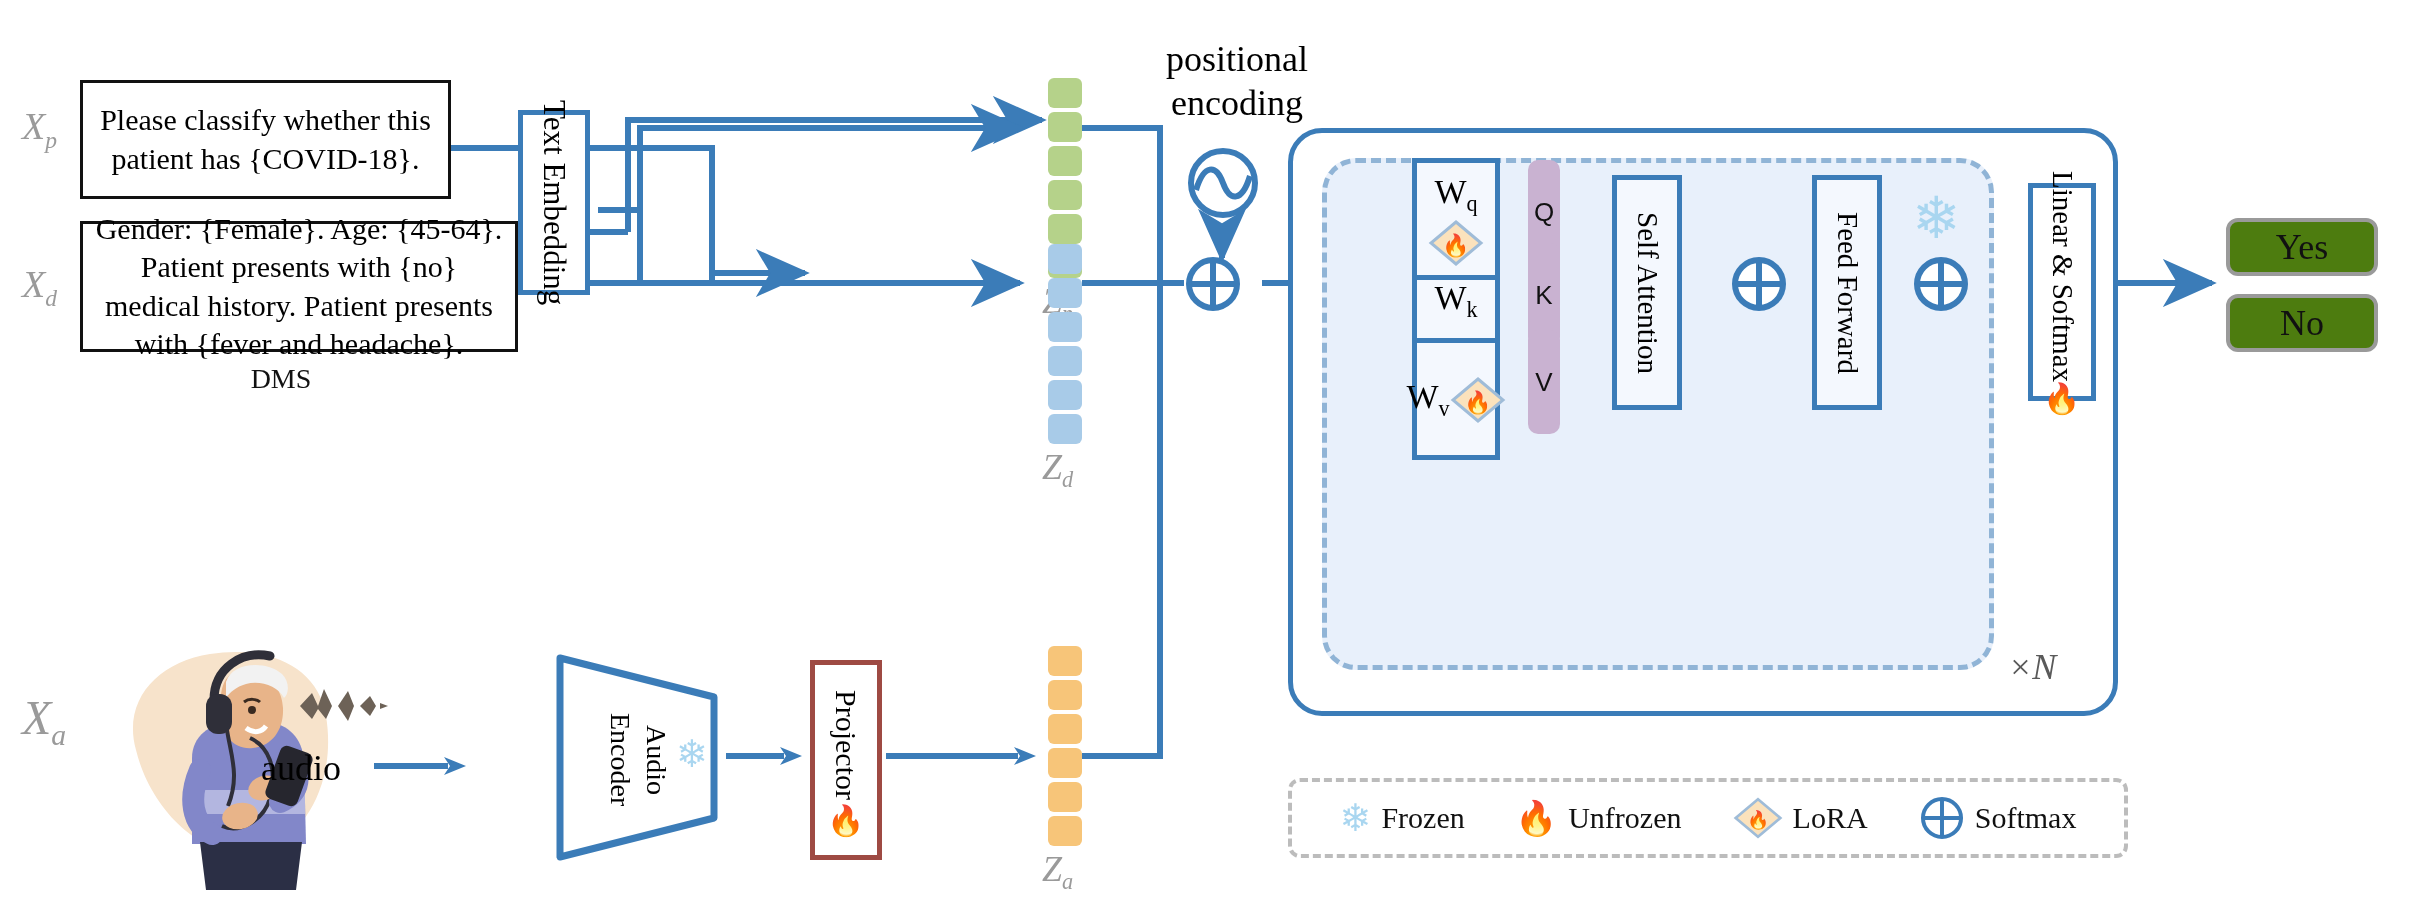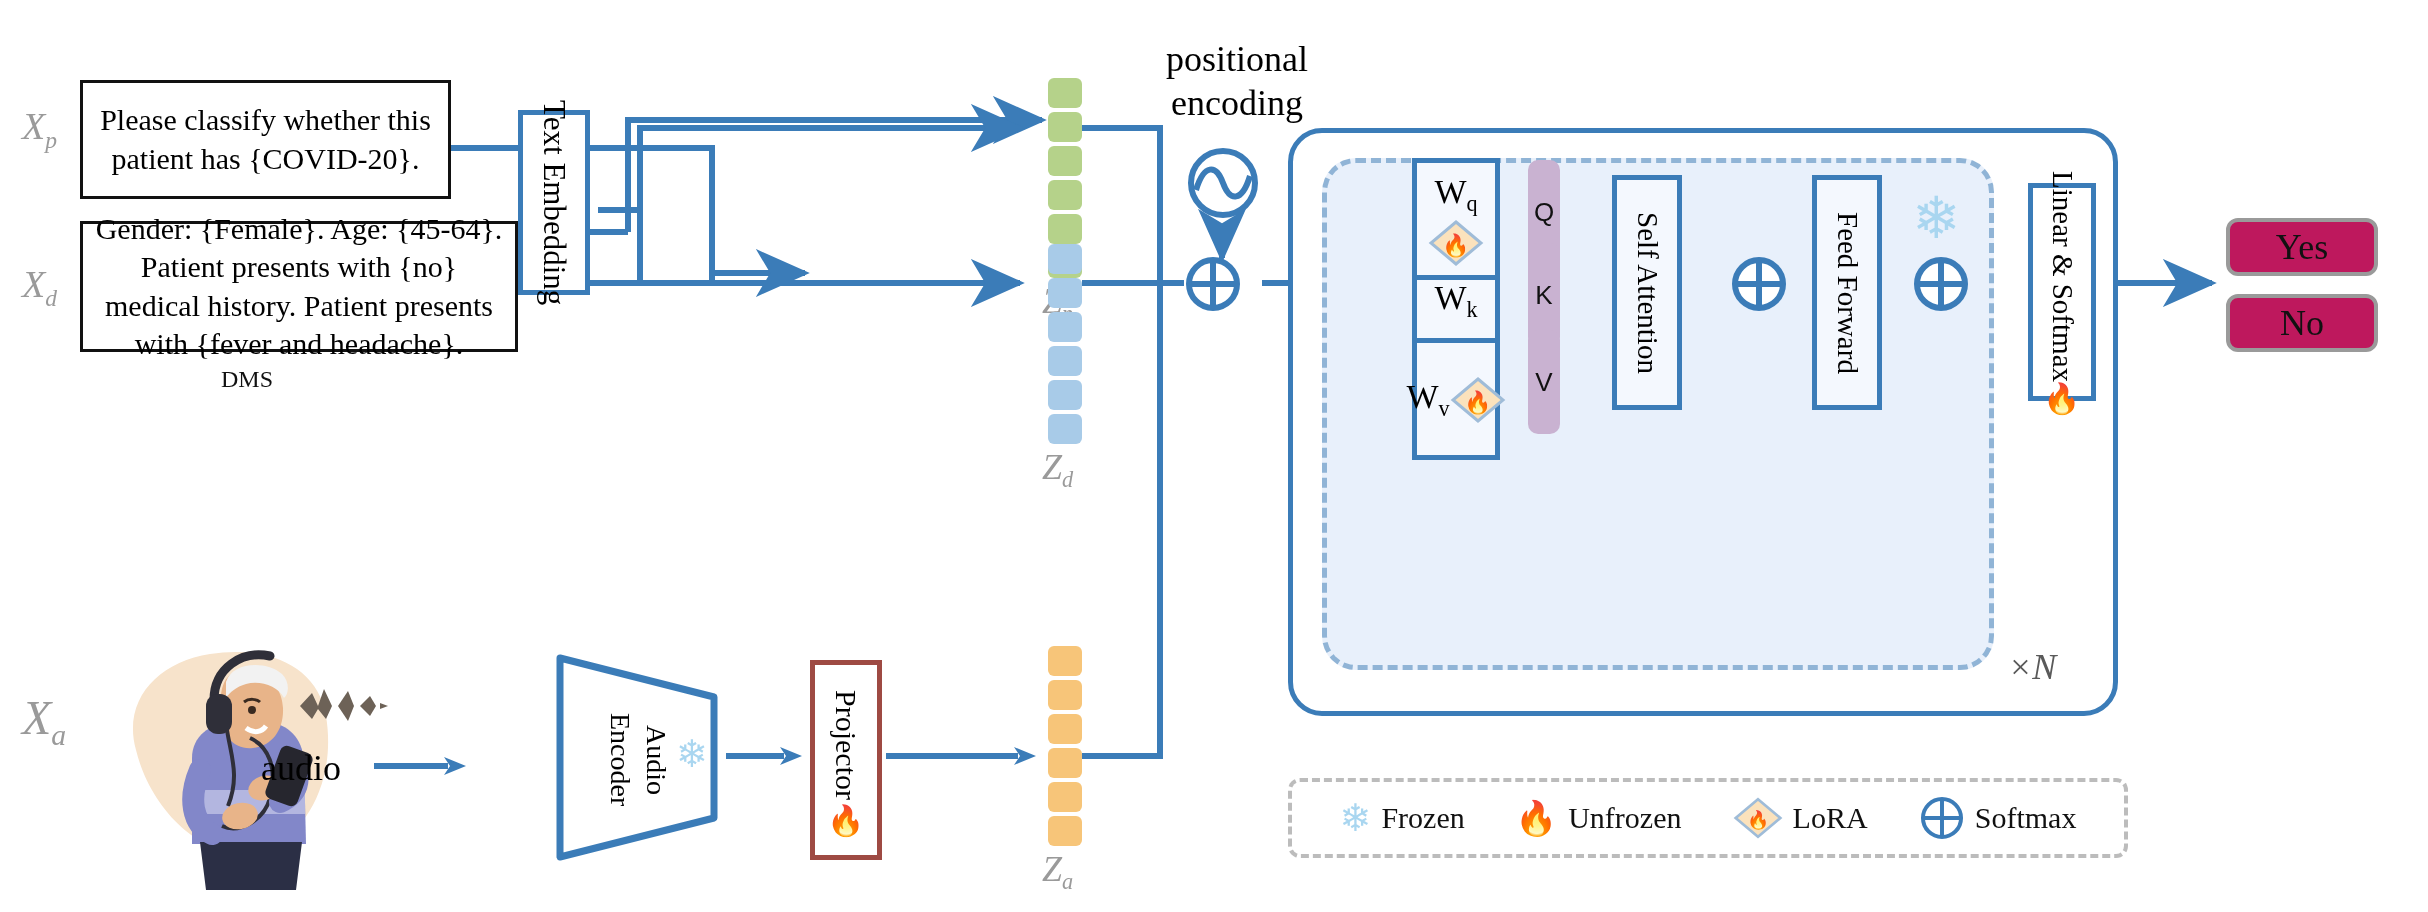--- a/index.html
+++ b/index.html
@@ -30,21 +30,21 @@
   .qkv{background:#c9b2d1;border-radius:10px;}
   .qkv-label{font-family:"Liberation Sans",sans-serif;font-size:26px;color:#111;}
 
   
   .legendbox{border:4px dashed #bcbcbc;border-radius:12px;background:#fff;
              display:flex;align-items:center;}
   .legend-item{display:flex;align-items:center;gap:10px;}
   .legend-text{font-family:"Liberation Serif",serif;font-size:30px;color:#111;}
 
   
-  .pill{border:4px solid #9a9a9a;border-radius:12px;background:#be185d;
+  .pill{border:4px solid #9a9a9a;border-radius:12px;background:#4d7c0f;
         font-family:"Liberation Serif",serif;color:#111;}
 
   svg{display:block;overflow:visible;}
   .flame{font-size:30px;line-height:1;}
   .snow{font-size:38px;line-height:1;color:#a9d6f0;}
 </style>
 </head>
 <body>
 
 <div id="stage">
@@ -117,32 +117,32 @@
       <path d="M2096,283 H2212" marker-end="url(#ah)"></path>
     </g>
   </svg>
 
 
   <div class="abs varlabel" style="left:22px;top:104px;width:60px;height:44px;font-size:38px;">
     <span>X</span><sub>p</sub>
   </div>
 
   <div class="abs txtbox ctr" style="left:80px;top:80px;width:371px;height:119px;font-size:30px;padding:4px 12px;">
-    <span>Please classify whether this patient has {COVID-20}.</span>
+    <span>Please classify whether this patient has {COVID-18}.</span>
   </div>
 
   <div class="abs varlabel" style="left:22px;top:262px;width:60px;height:44px;font-size:38px;">
     <span>X</span><sub>d</sub>
   </div>
 
   <div class="abs txtbox ctr" style="left:80px;top:221px;width:438px;height:131px;font-size:30px;padding:19px 12px;">
     <span>Gender: {Female}. Age: {45-64}. Patient presents with {no} medical history. Patient presents with {fever and headache}.</span>
   </div>
 
-  <div class="abs caption ctr" style="left:162px;top:358px;width:170px;height:42px;font-size:24px;">DMS</div>
+  <div class="abs caption ctr" style="left:196px;top:358px;width:170px;height:42px;font-size:28px;">DMS</div>
 
   <div class="abs bluebox ctr" style="left:518px;top:110px;width:72px;height:185px;">
     <div class="vtext" style="font-size:31px;">Text Embedding</div>
   </div>
 
   <div class="abs varlabel" style="left:22px;top:690px;width:60px;height:44px;font-size:48px;">
     <span>X</span><sub>a</sub>
   </div>
 
   <svg class="abs" style="left:100px;top:638px;width:265px;height:258px;" viewBox="0 0 265 258">

